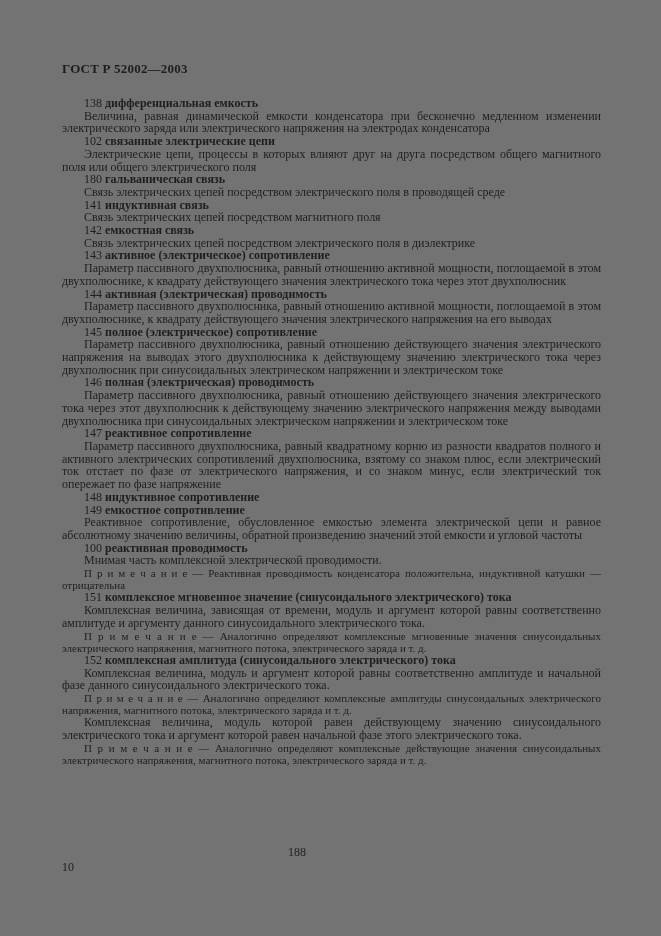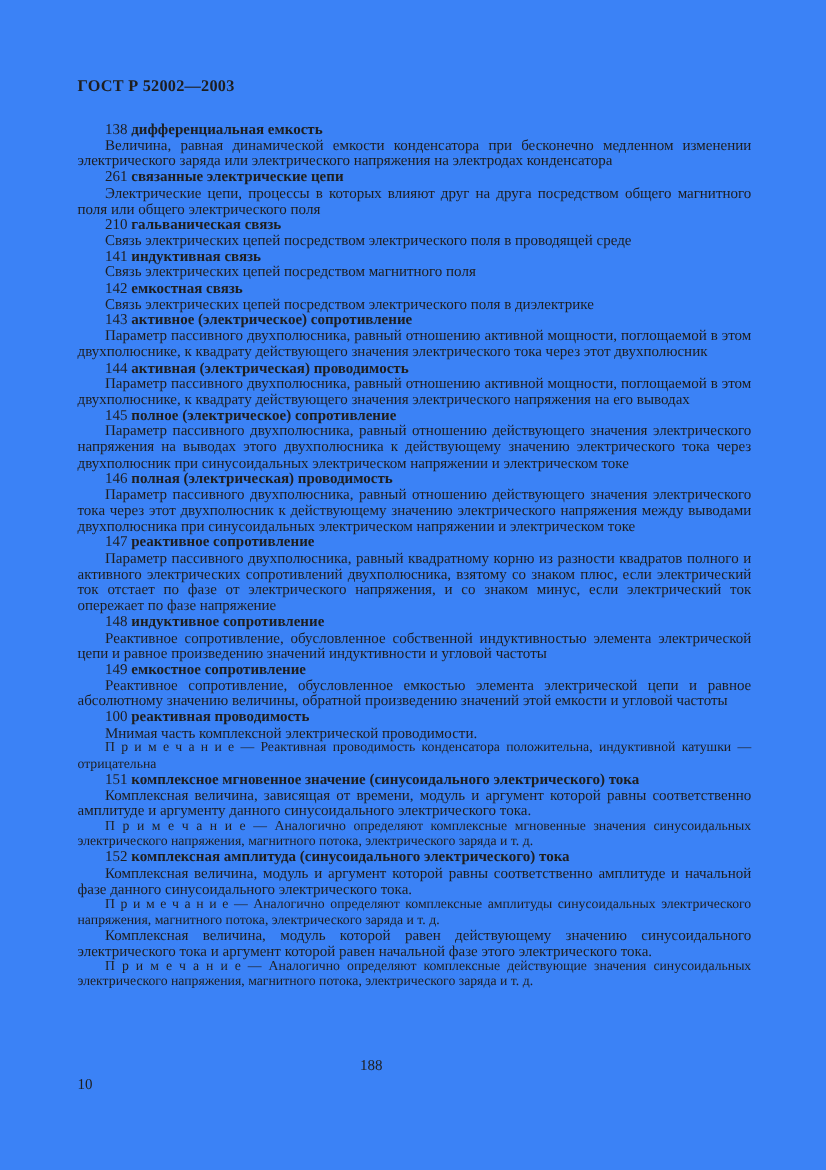--- a/index.html
+++ b/index.html
@@ -4,21 +4,21 @@
 <style>
   html, body {
     margin: 0;
     padding: 0;
     background: #f8f8f7;
   }
   .page {
     position: relative;
     width: 661px;
     height: 936px;
-    background: #3b82f6;
+    background: #737373;
     font-family: "Liberation Serif", "DejaVu Serif", serif;
     color: #1e1e1e;
     overflow: hidden;
   }
   .doc-header {
     position: absolute;
     left: 62px;
     top: 61px;
     font-size: 13px;
     font-weight: bold;
@@ -70,24 +70,24 @@
 <body>
 
 <div class="page">
 
   <div class="doc-header">ГОСТ Р 52002—2003</div>
 
   <div class="doc-body">
     <p class="term-heading"><span class="term-num">138</span><span> </span><span class="term-title">дифференциальная емкость</span></p>
     <p class="term-definition">Величина, равная динамической емкости конденсатора при бесконечно медленном изменении электрического заряда или электрического напряжения на электродах конденсатора</p>
 
-    <p class="term-heading"><span class="term-num">261</span><span> </span><span class="term-title">связанные электрические цепи</span></p>
+    <p class="term-heading"><span class="term-num">102</span><span> </span><span class="term-title">связанные электрические цепи</span></p>
     <p class="term-definition">Электрические цепи, процессы в которых влияют друг на друга посредством общего магнитного поля или общего электрического поля</p>
 
-    <p class="term-heading"><span class="term-num">210</span><span> </span><span class="term-title">гальваническая связь</span></p>
+    <p class="term-heading"><span class="term-num">180</span><span> </span><span class="term-title">гальваническая связь</span></p>
     <p class="term-definition">Связь электрических цепей посредством электрического поля в проводящей среде</p>
 
     <p class="term-heading"><span class="term-num">141</span><span> </span><span class="term-title">индуктивная связь</span></p>
     <p class="term-definition">Связь электрических цепей посредством магнитного поля</p>
 
     <p class="term-heading"><span class="term-num">142</span><span> </span><span class="term-title">емкостная связь</span></p>
     <p class="term-definition">Связь электрических цепей посредством электрического поля в диэлектрике</p>
 
     <p class="term-heading"><span class="term-num">143</span><span> </span><span class="term-title">активное (электрическое) сопротивление</span></p>
     <p class="term-definition">Параметр пассивного двухполюсника, равный отношению активной мощности, поглощаемой в этом двухполюснике, к квадрату действующего значения электрического тока через этот двухполюсник</p>
@@ -98,21 +98,20 @@
     <p class="term-heading"><span class="term-num">145</span><span> </span><span class="term-title">полное (электрическое) сопротивление</span></p>
     <p class="term-definition">Параметр пассивного двухполюсника, равный отношению действующего значения электрического напряжения на выводах этого двухполюсника к действующему значению электрического тока через двухполюсник при синусоидальных электрическом напряжении и электрическом токе</p>
 
     <p class="term-heading"><span class="term-num">146</span><span> </span><span class="term-title">полная (электрическая) проводимость</span></p>
     <p class="term-definition">Параметр пассивного двухполюсника, равный отношению действующего значения электрического тока через этот двухполюсник к действующему значению электрического напряжения между выводами двухполюсника при синусоидальных электрическом напряжении и электрическом токе</p>
 
     <p class="term-heading"><span class="term-num">147</span><span> </span><span class="term-title">реактивное сопротивление</span></p>
     <p class="term-definition">Параметр пассивного двухполюсника, равный квадратному корню из разности квадратов полного и активного электрических сопротивлений двухполюсника, взятому со знаком плюс, если электрический ток отстает по фазе от электрического напряжения, и со знаком минус, если электрический ток опережает по фазе напряжение</p>
 
     <p class="term-heading"><span class="term-num">148</span><span> </span><span class="term-title">индуктивное сопротивление</span></p>
-    <p class="term-definition">Реактивное сопротивление, обусловленное собственной индуктивностью элемента электрической цепи и равное произведению значений индуктивности и угловой частоты</p>
 
     <p class="term-heading"><span class="term-num">149</span><span> </span><span class="term-title">емкостное сопротивление</span></p>
     <p class="term-definition">Реактивное сопротивление, обусловленное емкостью элемента электрической цепи и равное абсолютному значению величины, обратной произведению значений этой емкости и угловой частоты</p>
 
     <p class="term-heading"><span class="term-num">100</span><span> </span><span class="term-title">реактивная проводимость</span></p>
     <p class="term-definition">Мнимая часть комплексной электрической проводимости.</p>
     <p class="term-note">П р и м е ч а н и е — Реактивная проводимость конденсатора положительна, индуктивной катушки — отрицательна</p>
 
     <p class="term-heading"><span class="term-num">151</span><span> </span><span class="term-title">комплексное мгновенное значение (синусоидального электрического) тока</span></p>
     <p class="term-definition">Комплексная величина, зависящая от времени, модуль и аргумент которой равны соответственно амплитуде и аргументу данного синусоидального электрического тока.</p>

